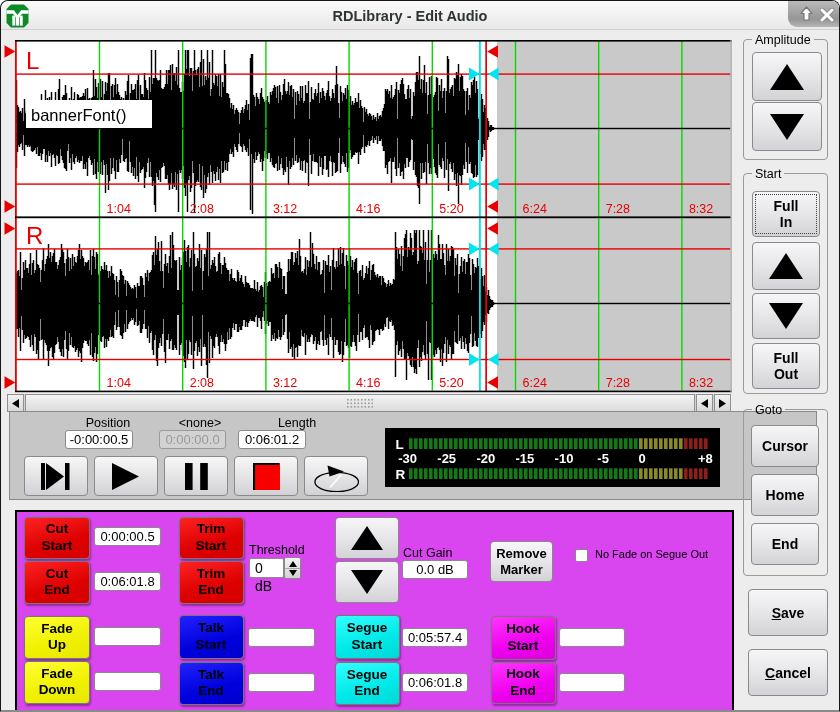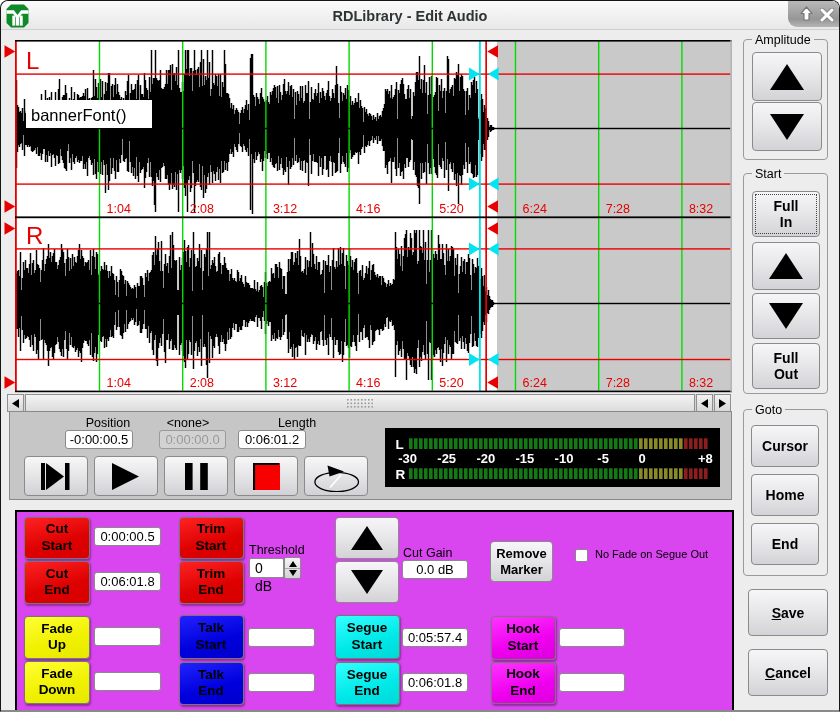--- a/index.html
+++ b/index.html
@@ -156,23 +156,23 @@
       <svg width="7" height="9">
         <path d="M7 0L0 4.5L7 9Z" fill="#000"></path>
       </svg>
     </div>
 <div class="sbtn" style="left:707px;top:0;width:17px;height:18px">
       <svg width="7" height="9">
         <path d="M0 0L7 4.5L0 9Z" fill="#000"></path>
       </svg>
     </div>
 </div>
-<div style="position:absolute;left:8px;top:410px;width:723px;height:89px;background:#c6c6c6;border:1px solid #8a8a8a">
+<div style="position:absolute;left:8px;top:410px;width:808px;height:89px;background:#c6c6c6;border:1px solid #8a8a8a">
 <div class="plabel" style="left:64px;top:4px;width:68px">Position</div>
-<div class="plabel" style="left:144px;top:4px;width:68px">&lt;none&gt;</div>
+<div class="plabel" style="left:156px;top:4px;width:68px">&lt;none&gt;</div>
 <div class="plabel" style="left:253px;top:4px;width:68px">Length</div>
 <div class="pfield" style="left:55px;top:18px;width:68px;height:19px">-0:00:00.5</div>
 <div class="pfield dis" style="left:149px;top:18px;width:67px;height:19px">0:00:00.0</div>
 <div class="pfield" style="left:228px;top:18px;width:68px;height:19px">0:06:01.2</div>
 <div class="tbtn" style="left:14px;top:44px;width:64px;height:40px;padding:0">
       <svg width="32" height="27" viewBox="0 0 32 27">
         <rect x="1" y="0" width="4" height="27" fill="#000"></rect>
         <path d="M6 0L24 13.5L6 27Z" fill="#000"></path>
         <rect x="25" y="0" width="4.5" height="27" fill="#000"></rect>
       </svg>

